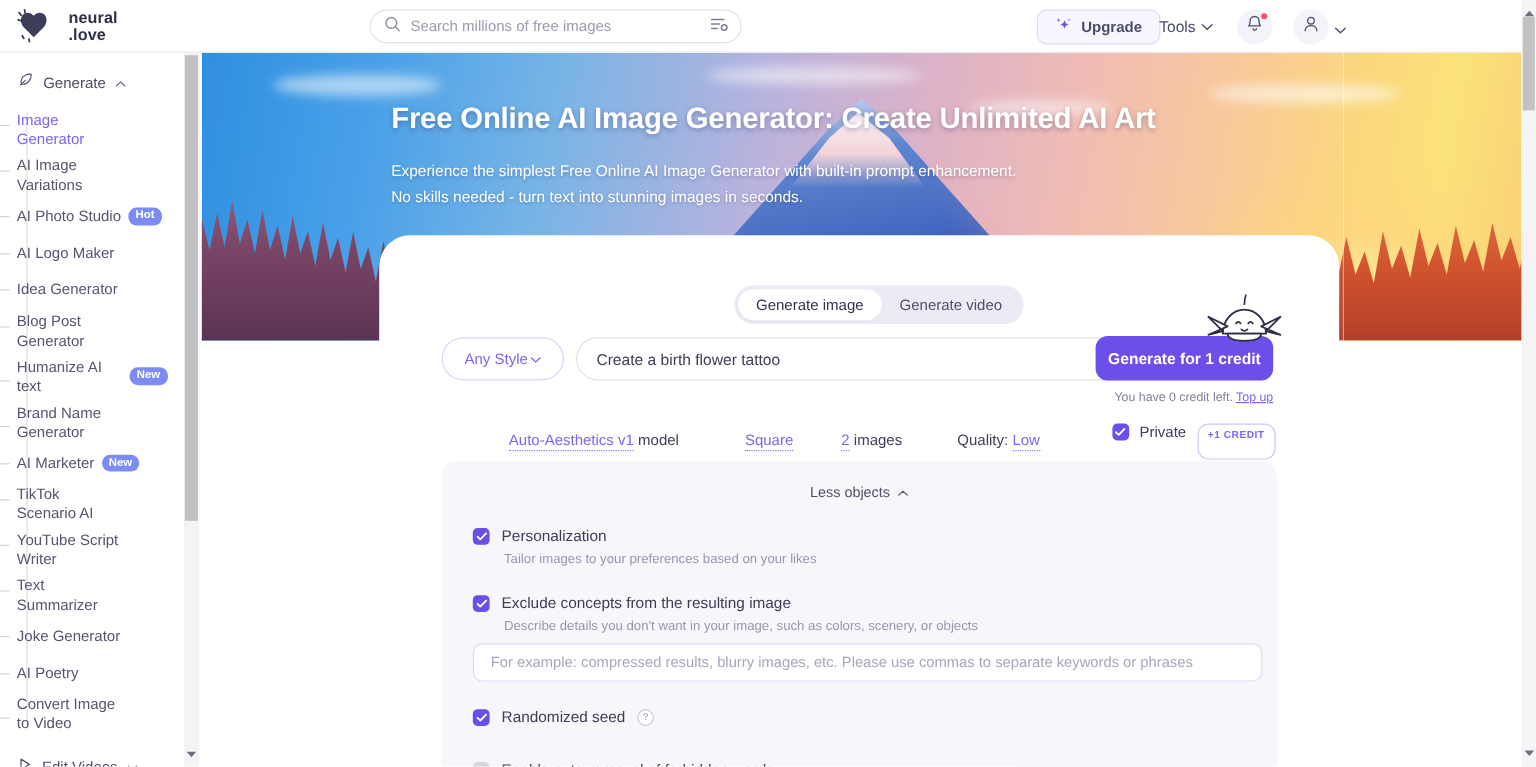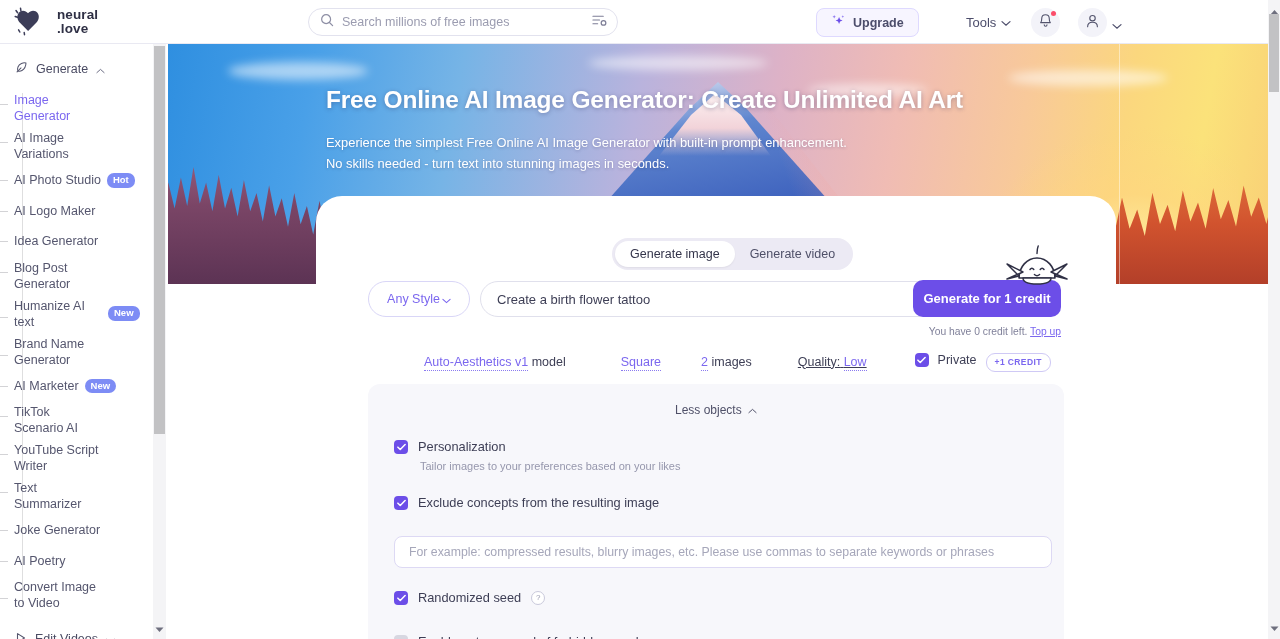--- a/index.html
+++ b/index.html
@@ -21,21 +21,21 @@
   .logo-text { font-size: 13.5px; line-height: 14px; font-weight: 700; color: #2f3045; letter-spacing: .1px; }
 
   .search-box {
     position: absolute; left: 308px; top: 8px; width: 310px; height: 28px;
     border: 1px solid #e2e2ee; border-radius: 14px; background: #fff;
     display: flex; align-items: center; padding: 0 10px 0 11px; gap: 8px;
   }
   .search-box .placeholder { font-size: 12.5px; color: #9b9cb0; flex: 1; }
 
   .upgrade-btn {
-    position: absolute; left: 816px; top: 8px; height: 29px; padding: 0 14px;
+    position: absolute; left: 864px; top: 8px; height: 29px; padding: 0 14px;
     border: 1px solid #ded9ff; border-radius: 8px; background: #f7f5ff;
     display: flex; align-items: center; gap: 7px; cursor: pointer;
   }
   .upgrade-btn .lbl { font-size: 12.5px; font-weight: 700; color: #4c4d6b; }
 
   .tools-btn {
     position: absolute; left: 966px; top: 13px; display: flex; align-items: center; gap: 5px; cursor: pointer;
   }
   .tools-btn .lbl { font-size: 13px; color: #4c4d6b; }
 
@@ -177,24 +177,24 @@
   }
   .credits-note a { color: #7b67ef; text-decoration: underline; cursor: pointer; }
   .mascot { position: absolute; left: 685px; top: 48px; z-index: 12; pointer-events: none; }
 
   .opts-row { position: absolute; left: 108px; top: 157px; display: flex; align-items: center; gap: 0; }
   .opt { font-size: 12.5px; color: #3d3e55; display: flex; align-items: flex-start; }
   .dotted { border-bottom: 1px dotted #8b7bf0; color: #7b67ef; cursor: pointer; padding-bottom: 1px; }
   .opt.m1 { margin-right: 55px; }
   .opt.m2 { margin-right: 40px; }
   .opt.m3 { margin-right: 46px; }
-  .opt.m4 { margin-right: 48px; text-decoration: underline; }
+  .opt.m4 { margin-right: 60px; }
   .credit-pill {
     font-size: 8.5px; font-weight: 700; letter-spacing: .4px; color: #7b67ef;
-    border: 1px solid #cfc9f5; border-radius: 9px; padding: 3px 8px 4px; margin-left: 9px;
+    border: 1px solid #cfc9f5; border-radius: 9px; padding: 3px 8px 15px; margin-left: 9px;
   }
 
   .settings-panel {
     position: absolute; left: 52px; top: 188px; width: 696px; height: 255px;
     background: #f7f7fb; border-radius: 12px 12px 0 0;
   }
   .less-settings {
     position: absolute; left: 0; right: 0; top: 19px; text-align: center;
     font-size: 12px; color: #4f5068; cursor: pointer;
   }
@@ -513,20 +513,21 @@
 
       <div class="opt-block" style="top:111px">
         <div class="opt-head">
           <span class="cb on">
             <svg width="9" height="8" viewBox="0 0 10 8">
                 <path d="M1 4.2l2.6 2.5L9 1.2" stroke="#fff" stroke-width="1.7" fill="none" stroke-linecap="round" stroke-linejoin="round"></path>
               </svg>
           </span>
           <span class="lbl">Exclude concepts from the resulting image</span>
         </div>
+        <div class="opt-desc">Describe details you don't want in your image, such as colors, scenery, or objects</div>
       </div>
 
       <div class="exclude-input">
         <span class="ph">For example: compressed results, blurry images, etc. Please use commas to separate keywords or phrases</span>
       </div>
 
       <div class="opt-block" style="top:206px">
         <div class="opt-head">
           <span class="cb on">
             <svg width="9" height="8" viewBox="0 0 10 8">

